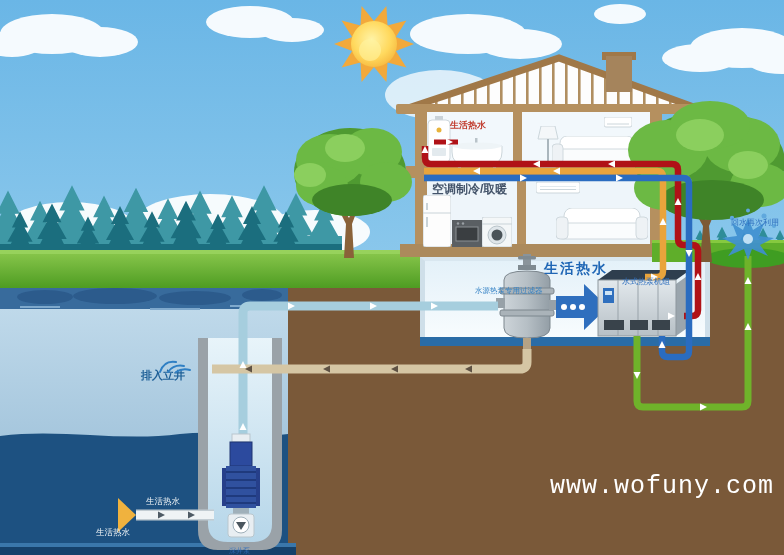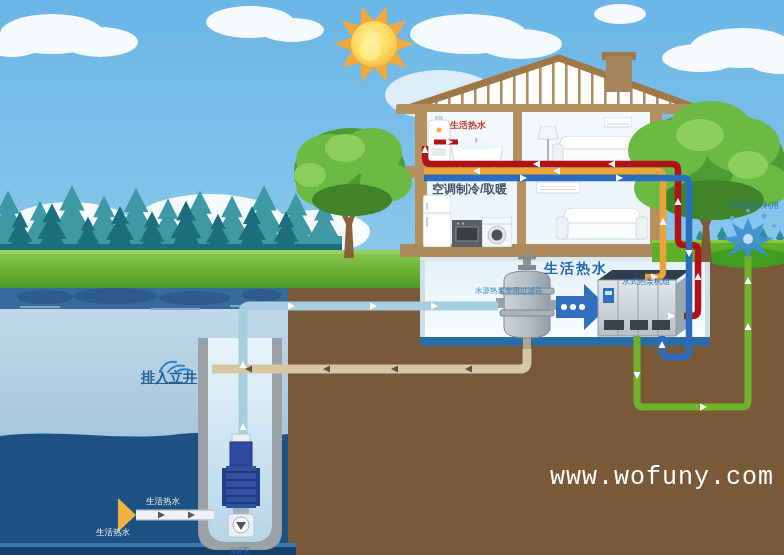--- a/index.html
+++ b/index.html
@@ -5,31 +5,31 @@
   html,body{margin:0;padding:0;background:#fff;}
   #scene{position:relative;width:784px;height:555px;overflow:hidden;font-family:"Liberation Sans",sans-serif;}
   .abs{position:absolute;}
   svg{display:block;}
   .lbl{position:absolute;white-space:nowrap;z-index:60;font-family:"Liberation Sans",sans-serif;line-height:1;}
   .lbl-red{color:#c0392b;font-size:9px;font-weight:bold;}
   .lbl-dark{color:#44546a;font-size:12px;font-weight:bold;}
   .lbl-blue-big{color:#1f66b5;font-size:14px;font-weight:bold;letter-spacing:2px;}
   .lbl-blue-sm{color:#2f6fbe;font-size:8px;}
   .lbl-blue-tiny{color:#2f7fc4;font-size:7.5px;}
-  .lbl-navy{color:#1e5f96;font-size:14px;font-weight:bold;text-decoration:underline;}
+  .lbl-navy{color:#1e5f96;font-size:11px;font-weight:bold;}
   .lbl-white{color:#f2f6f8;font-size:8.5px;}
   #bg{position:absolute;left:0;top:0;z-index:1;}
   #house{position:absolute;left:0;top:0;width:784px;height:555px;z-index:10;}
   #veg{position:absolute;left:0;top:0;z-index:20;}
   #pipes{position:absolute;left:0;top:0;z-index:30;}
   #pumpLayer{position:absolute;left:0;top:0;z-index:35;}
   #sprayLayer{position:absolute;left:718px;top:208px;z-index:55;}
   #watermark{position:absolute;right:10px;top:458px;z-index:70;text-align:right;color:#ffffff;}
   #watermark .l1{font-family:"Liberation Serif",serif;font-size:29px;font-weight:bold;letter-spacing:4px;}
-  #watermark .l2{font-family:"Liberation Mono",monospace;font-size:25px;margin-top:5px;letter-spacing:1px;}
+  #watermark .l2{font-family:"Liberation Mono",monospace;font-size:25px;margin-top:14px;letter-spacing:1px;}
   .beam{position:absolute;background:#b5905f;}
   .room{position:absolute;}
   #basement{position:absolute;left:420px;top:257px;width:290px;height:89px;background:linear-gradient(#e4f1f9,#fafdfe);border-left:5px solid #cfdfe9;border-right:5px solid #cfdfe9;border-top:4px solid #d9e7f0;box-sizing:border-box;}
   #basement .floorbar{position:absolute;left:-5px;bottom:0;width:290px;height:9px;background:#2a6ca6;}
 </style>
 </head>
 <body>
 
 <div id="scene">
 
@@ -419,21 +419,21 @@
       <circle cx="46" cy="8" r="2.5" fill="#5fa8dd"></circle>
     <circle cx="30" cy="2.5" r="2" fill="#5fa8dd"></circle>
       <circle cx="56" cy="18" r="2" fill="#5fa8dd"></circle>
   </svg>
 
   <span class="lbl lbl-red" style="left:450px;top:121px;">生活热水</span>
   <span class="lbl lbl-dark" style="left:432px;top:183px;">空调制冷/取暖</span>
   <span class="lbl lbl-blue-big" style="left:544px;top:261px;">生活热水</span>
   <span class="lbl lbl-blue-sm" style="left:622px;top:278px;">水式热泵机组</span>
   <span class="lbl lbl-blue-tiny" style="left:443px;top:287px;margin-left:32px;">水源热泵专用过滤器</span>
-  <span class="lbl lbl-blue-sm" style="left:731px;top:202px;">回水再次利用</span>
+  <span class="lbl lbl-blue-sm" style="left:731px;top:219px;">回水再次利用</span>
   <span class="lbl lbl-navy" style="left:141px;top:370px;">排入立井</span>
   <span class="lbl lbl-white" style="left:146px;top:497px;">生活热水</span>
   <span class="lbl lbl-white" style="left:96px;top:528px;">生活热水</span>
   <span class="lbl lbl-blue-sm" style="left:229px;top:547px;font-size:7px;opacity:.85;">深井泵</span>
 
   <svg class="abs" style="left:156px;top:350px;z-index:60;" width="38" height="24">
     <g stroke="#2f7fc4" stroke-width="2" fill="none" stroke-linecap="round">
       <path d="M4,22 Q8,10 20,12"></path>
         <path d="M12,22 Q18,14 28,16"></path>
         <path d="M20,22 Q26,18 34,20"></path>

